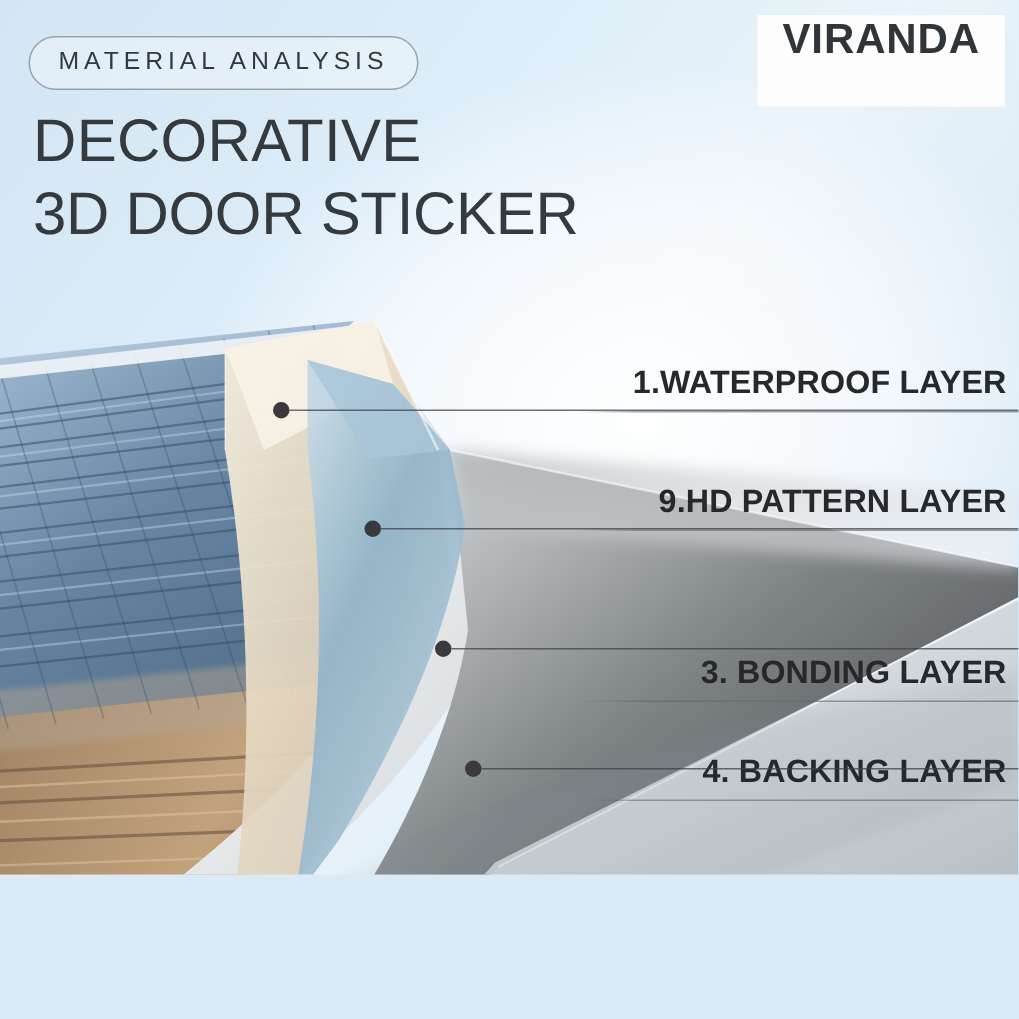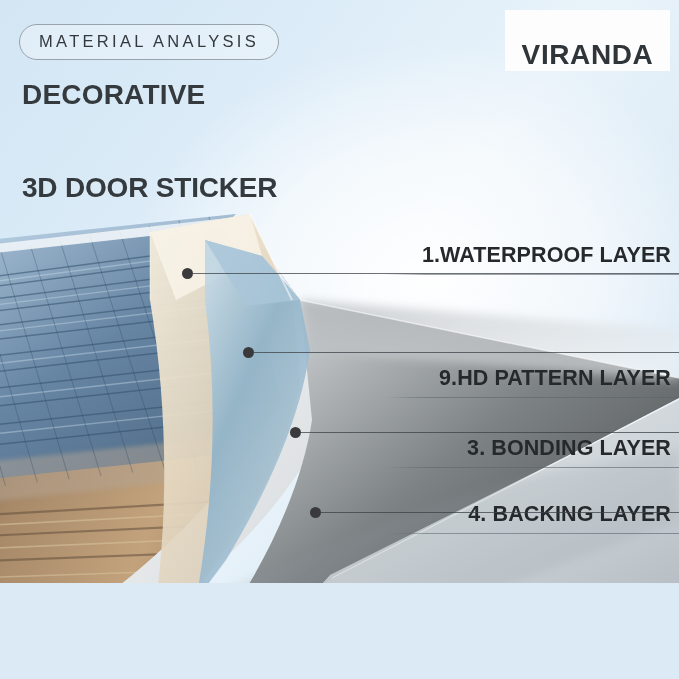--- a/index.html
+++ b/index.html
@@ -20,47 +20,47 @@
   .pill{
     position:absolute;left:19px;top:24px;
     border:1.4px solid #9aa3ab;border-radius:22px;
     padding:7px 19px 8px 19px;
     font-size:16.5px;letter-spacing:3.3px;color:#33383d;
     background:rgba(255,255,255,.30);
     white-space:nowrap;font-weight:400;
   }
   .title{
     position:absolute;left:22px;top:70px;
-    font-size:28px;line-height:49px;font-weight:bold;
+    font-size:40px;line-height:49px;font-weight:normal;
     color:#343a3d;letter-spacing:.2px;white-space:nowrap;
   }
   .title .l2{display:block;letter-spacing:-.2px;}
 
   .logo-box{
     position:absolute;left:505px;top:10px;width:165px;height:61px;
-    background:#fdfdfd;display:flex;align-items:flex-end;justify-content:center;
+    background:#fdfdfd;display:flex;align-items:flex-start;justify-content:center;
   }
   .logo-text{font-size:28px;font-weight:bold;color:#2f3539;letter-spacing:.6px;}
 
   
   #art{position:absolute;left:0;top:0;width:679px;height:679px;}
 
   
   .lbl{
     position:absolute;right:0;width:330px;
     text-align:right;font-size:21.5px;font-weight:bold;
     color:#26292c;white-space:nowrap;letter-spacing:.1px;
   }
   .lbl span{display:block;padding:0 44px 6px 0;}
   .lbl .rule{
     display:block;height:1px;width:100%;
     background:linear-gradient(90deg,rgba(90,100,110,0) 0%,rgba(90,100,110,.55) 12%,rgba(90,100,110,.62) 92%,rgba(90,100,110,.25) 100%);
   }
   .l1{top:243px;text-align:right;}
-  .l2{top:322px;margin-top:44px;}
+  .l2{top:322px;}
   .l3{top:401px;margin-top:35px;}
   .l4{top:502px;}
 
   .dot{
     position:absolute;width:11px;height:11px;border-radius:50%;
     background:#3a3a3c;
   }
   .leader{
     position:absolute;height:1px;
     background:rgba(60,66,72,.75);

